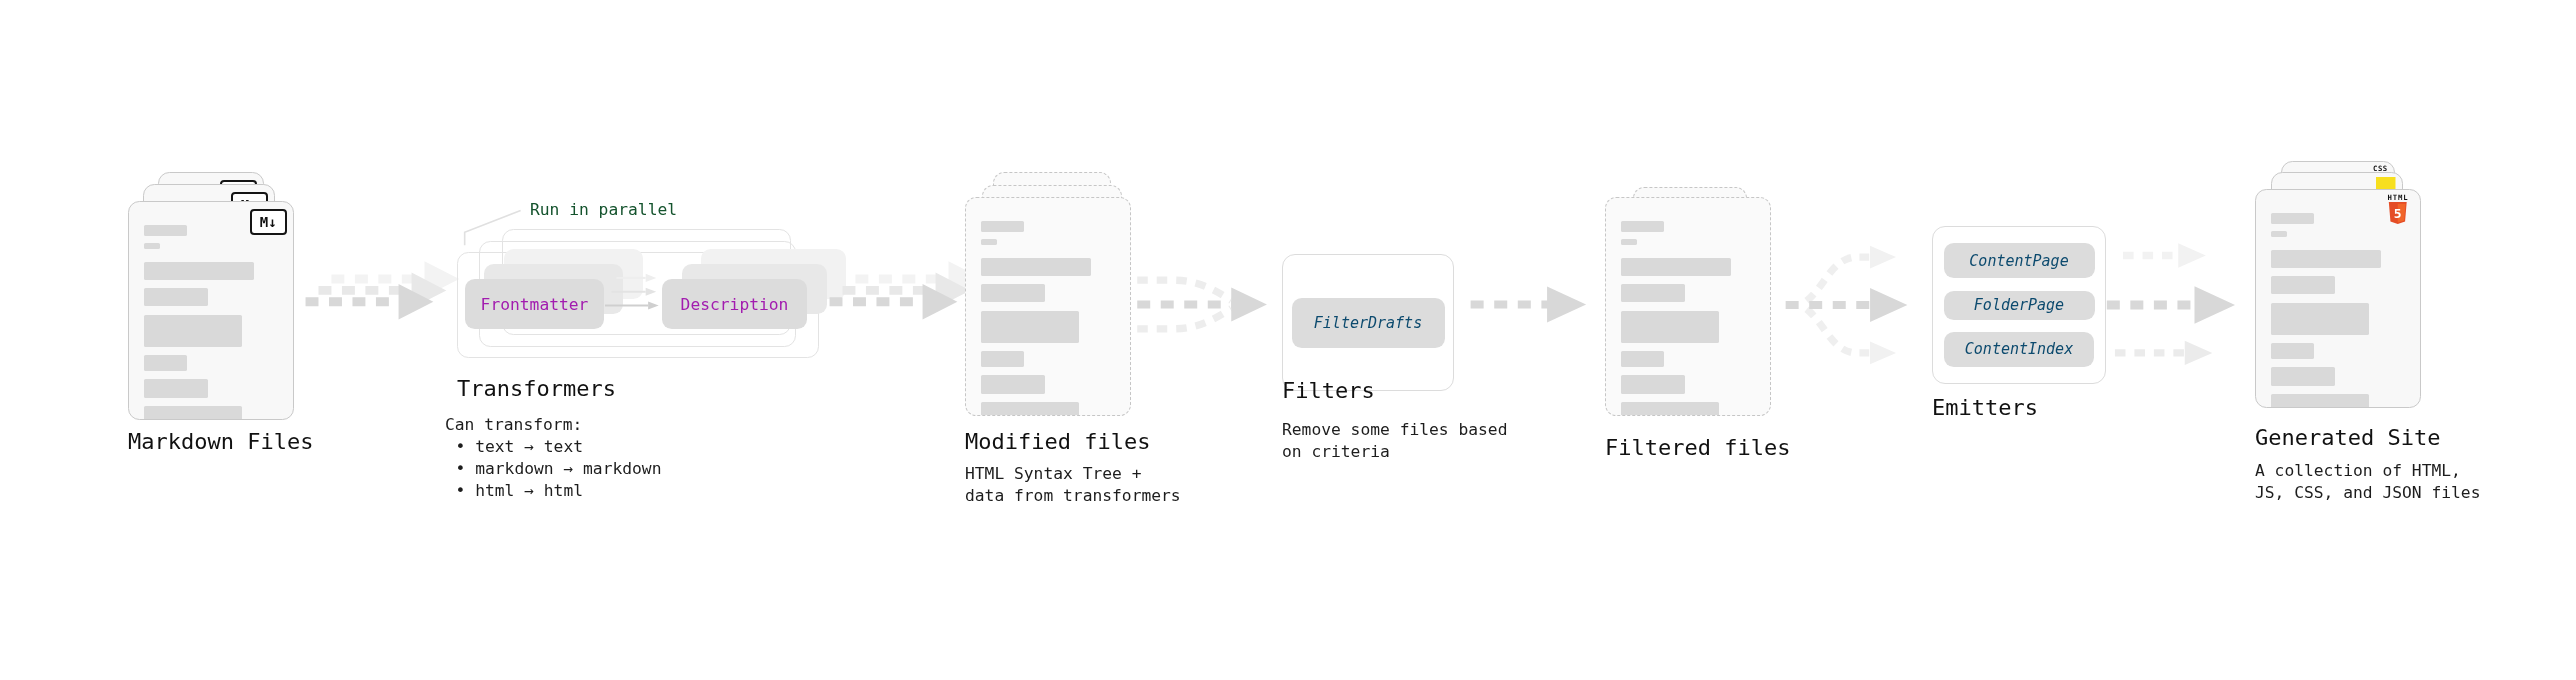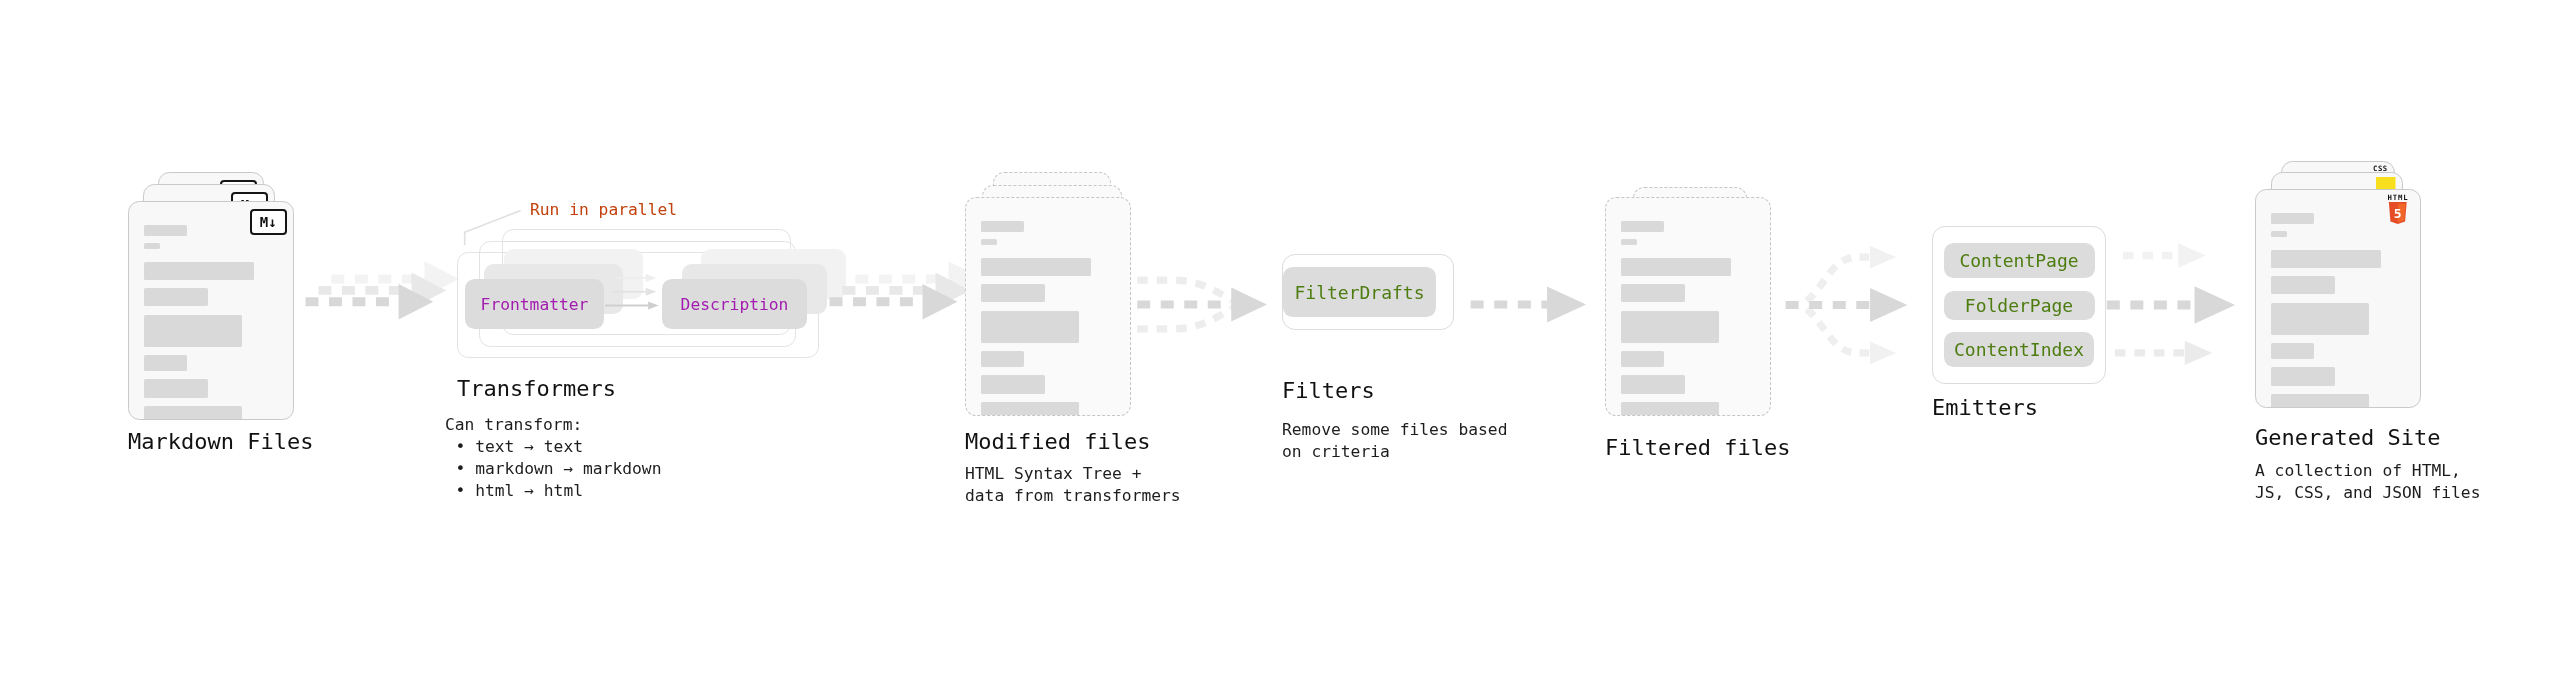--- a/index.html
+++ b/index.html
@@ -27,26 +27,26 @@
   .md-badge{position:absolute;top:6.5px;right:6.5px;width:32.5px;height:22px;background:#ffffff;
     border:2.4px solid #151515;border-radius:4.1px;display:flex;align-items:center;justify-content:center;
     font-size:14px;font-weight:bold;color:#111;}
 
   
   .toutline{position:absolute;border:1.6px solid #e3e3e3;border-radius:11.4px;background:transparent;box-sizing:border-box;}
   .pill{position:absolute;background:#dcdcdc;border-radius:9.8px;display:flex;align-items:center;justify-content:center;
     font-size:16.3px;color:#a21caf;}
   .pill.ghost1{background:#e8e8e8;}
   .pill.ghost2{background:#f2f2f2;}
-  .parallel-note{position:absolute;font-size:16.3px;color:#c2410c;white-space:nowrap;}
+  .parallel-note{position:absolute;font-size:16.3px;color:#14532d;white-space:nowrap;}
 
   
   .holder{position:absolute;background:#ffffff;border:1.6px solid #dcdcdc;border-radius:13px;box-sizing:border-box;}
   .holder .hpill{background:#dcdcdc;border-radius:9.8px;display:flex;align-items:center;justify-content:center;
-    font-size:18px;color:#4d7c0f;}
+    font-size:15px;color:#0c4a6e;font-style:italic;}
 
   
   .stage-title{position:absolute;font-size:22px;line-height:22px;color:#111;white-space:nowrap;}
   .stage-desc{position:absolute;font-size:16.3px;line-height:22px;color:#1d1d1d;white-space:nowrap;}
   .stage-desc .indent{padding-left:10.6px;}
 
   
   .css-badge{position:absolute;top:3.3px;right:6.5px;text-align:center;}
   .css-word{font-size:7.3px;line-height:7.3px;font-weight:bold;color:#111;letter-spacing:0.4px;}
   .js-badge{position:absolute;top:4.1px;right:6.5px;display:block;}
@@ -161,21 +161,21 @@
     <div>data from transformers</div>
   </div>
 
   <svg class="abs" style="left:1134px;top:268px;" width="154" height="73" viewBox="0 0 190 90">
     <path d="M 4 15 H 48 C 78 15 98 26 120 40" fill="none" stroke="#ededed" stroke-width="9" stroke-dasharray="13 11"></path>
     <path d="M 4 75 H 48 C 78 75 98 64 120 50" fill="none" stroke="#ededed" stroke-width="9" stroke-dasharray="13 11"></path>
     <line x1="4" y1="45" x2="122" y2="45" stroke="#d8d8d8" stroke-width="10" stroke-dasharray="16 13"></line>
     <polygon points="120,24 120,66 164,45" fill="#d8d8d8"></polygon>
   </svg>
 
-  <div class="holder" style="left:1282px;top:254px;width:172px;height:76px;display:flex;align-items:center;justify-content:flex-start;">
+  <div class="holder" style="left:1282px;top:254px;width:172px;height:137px;display:flex;align-items:center;justify-content:center;">
     <div class="hpill" style="width:153px;height:50px;">
       <span>FilterDrafts</span>
     </div>
   </div>
   <div class="stage-title" style="left:1282px;top:380px;">Filters</div>
   <div class="stage-desc" style="left:1282px;top:419px;">
     <div>Remove some files based</div>
     <div>on criteria</div>
   </div>
 

